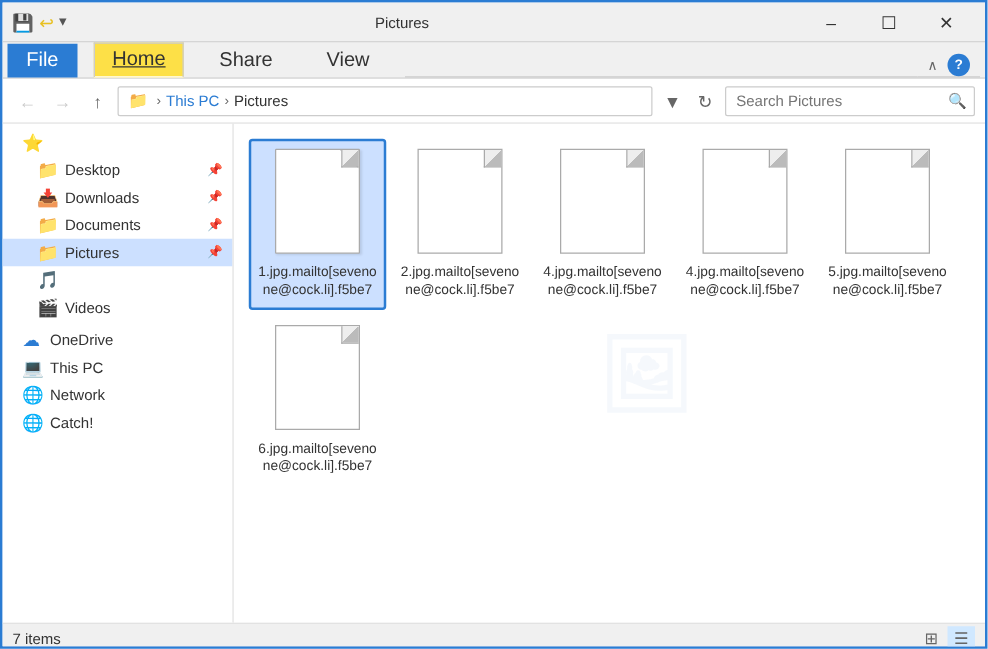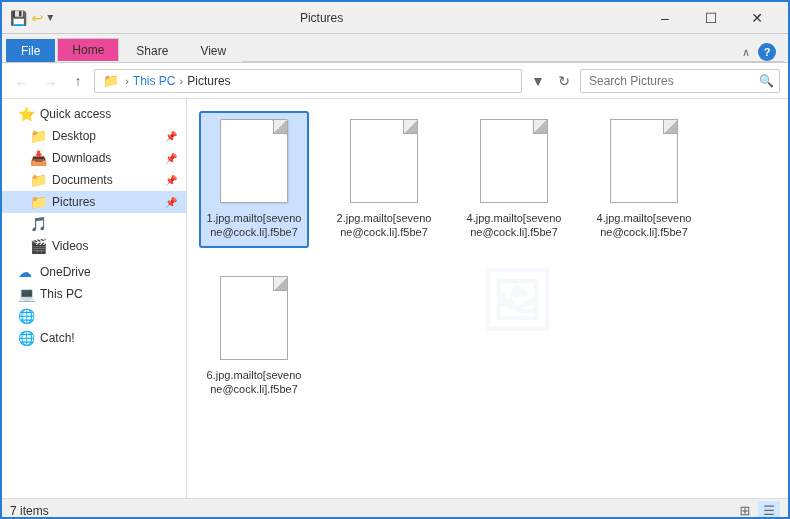--- a/index.html
+++ b/index.html
@@ -29,33 +29,34 @@
       border-bottom: 1px solid #ccc;
     }
     .ribbon-tabs {
       display: flex;
       height: 28px;
       align-items: flex-end;
       padding: 0 4px;
     }
     .ribbon-tab {
       padding: 4px 14px;
-      font-size: 12px;
+      font-size: 16px;
       cursor: pointer;
       border: 1px solid transparent;
       border-bottom: none;
-      margin-right: 2px;
+      margin-right: 13px;
       background: transparent;
       color: #333;
     }
     .ribbon-tab.active {
-      background: #ec4899;
+      background: #fde047;
       border-color: #ccc;
       border-bottom: 1px solid #fff;
       font-weight: 500;
+      text-decoration: underline;
     }
     .ribbon-tab.file-tab {
       background: #2b7cd3;
       color: #fff;
       padding: 4px 14px;
     }
 
     
     .address-bar {
       height: 36px;
@@ -134,21 +135,21 @@
       top: 50%; left: 50%;
       transform: translate(-50%, -50%);
       font-size: 80px; color: rgba(180,200,220,0.18);
       font-weight: 700; pointer-events: none;
       white-space: nowrap;
       user-select: none;
     }
     .files-grid {
       display: flex;
       flex-wrap: wrap;
-      gap: 20px;
+      gap: 4px;
       padding: 4px;
     }
     .file-item {
       width: 110px;
       display: flex; flex-direction: column; align-items: center;
       padding: 6px 4px;
       cursor: pointer; border: 2px solid transparent;
       border-radius: 3px;
     }
     .file-item.selected { background: #cce0ff; border-color: #2b7cd3; }
@@ -257,21 +258,20 @@
     <input class="search-box" type="text" placeholder="Search Pictures" style="">
     <span class="search-icon-inner">🔍</span>
   </div>
 </div>
 
 <div class="main-layout">
 
   <div class="sidebar">
     <div class="sidebar-item">
       <span class="sidebar-item-icon">⭐</span>
-      <span class="sidebar-item-label">Quick access</span>
     </div>
     <div class="sidebar-item sidebar-indent1">
       <span class="sidebar-item-icon" style="color:#2b7cd3;">📁</span>
       <span class="sidebar-item-label">Desktop</span>
       <span class="sidebar-item-pin">📌</span>
     </div>
     <div class="sidebar-item sidebar-indent1">
       <span class="sidebar-item-icon" style="color:#e8a020;">📥</span>
       <span class="sidebar-item-label">Downloads</span>
       <span class="sidebar-item-pin">📌</span>
@@ -296,20 +296,21 @@
     <div class="sidebar-item" style="margin-top:4px;">
       <span class="sidebar-item-icon" style="color:#2b7cd3;">☁</span>
       <span class="sidebar-item-label">OneDrive</span>
     </div>
     <div class="sidebar-item">
       <span class="sidebar-item-icon">💻</span>
       <span class="sidebar-item-label">This PC</span>
     </div>
     <div class="sidebar-item">
       <span class="sidebar-item-icon" style="color:#2b7cd3;">🌐</span>
+      <span class="sidebar-item-label">Network</span>
     </div>
     <div class="sidebar-item">
       <span class="sidebar-item-icon" style="color:#e83020;">🌐</span>
       <span class="sidebar-item-label">Catch!</span>
     </div>
   </div>
 
   <div class="content-area">
 
     <div class="watermark" style="font-size:60px; color:rgba(180,200,230,0.13); font-weight:700; position:absolute; top:50%; left:55%; transform:translate(-50%,-50%); pointer-events:none; user-select:none;">
@@ -347,20 +348,28 @@
 
       <div class="file-item">
         <div class="file-icon">
           <div style="position:absolute; top:0;left:2px;width:68px;height:84px;background:#fff;border:1px solid #aaa;">
             <div style="position:absolute;top:0;right:0;width:14px;height:14px;background:linear-gradient(135deg,#eee 50%,#bbb 50%);border-left:1px solid #aaa;border-bottom:1px solid #aaa;"></div>
           </div>
         </div>
         <span class="file-name">4.jpg.mailto[sevenone@cock.li].f5be7</span>
       </div>
 
+      <div class="file-item">
+        <div class="file-icon">
+          <div style="position:absolute; top:0;left:2px;width:68px;height:84px;background:#fff;border:1px solid #aaa;">
+            <div style="position:absolute;top:0;right:0;width:14px;height:14px;background:linear-gradient(135deg,#eee 50%,#bbb 50%);border-left:1px solid #aaa;border-bottom:1px solid #aaa;"></div>
+          </div>
+        </div>
+        <span class="file-name">5.jpg.mailto[sevenone@cock.li].f5be7</span>
+      </div>
 
       <div class="file-item">
         <div class="file-icon">
           <div style="position:absolute; top:0;left:2px;width:68px;height:84px;background:#fff;border:1px solid #aaa;">
             <div style="position:absolute;top:0;right:0;width:14px;height:14px;background:linear-gradient(135deg,#eee 50%,#bbb 50%);border-left:1px solid #aaa;border-bottom:1px solid #aaa;"></div>
           </div>
         </div>
         <span class="file-name">6.jpg.mailto[sevenone@cock.li].f5be7</span>
       </div>
 

